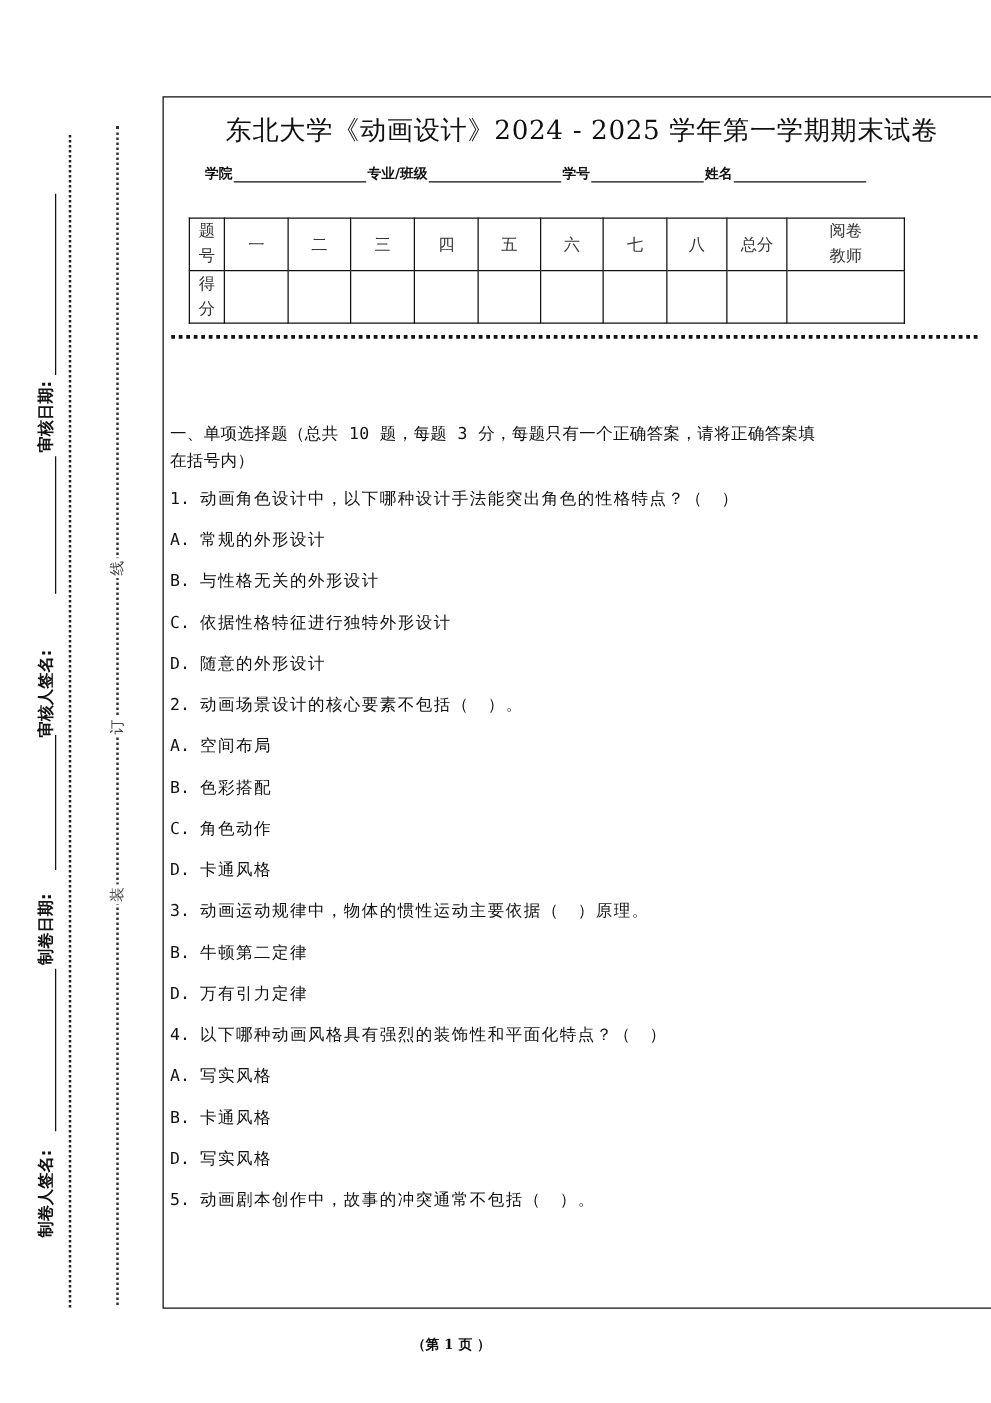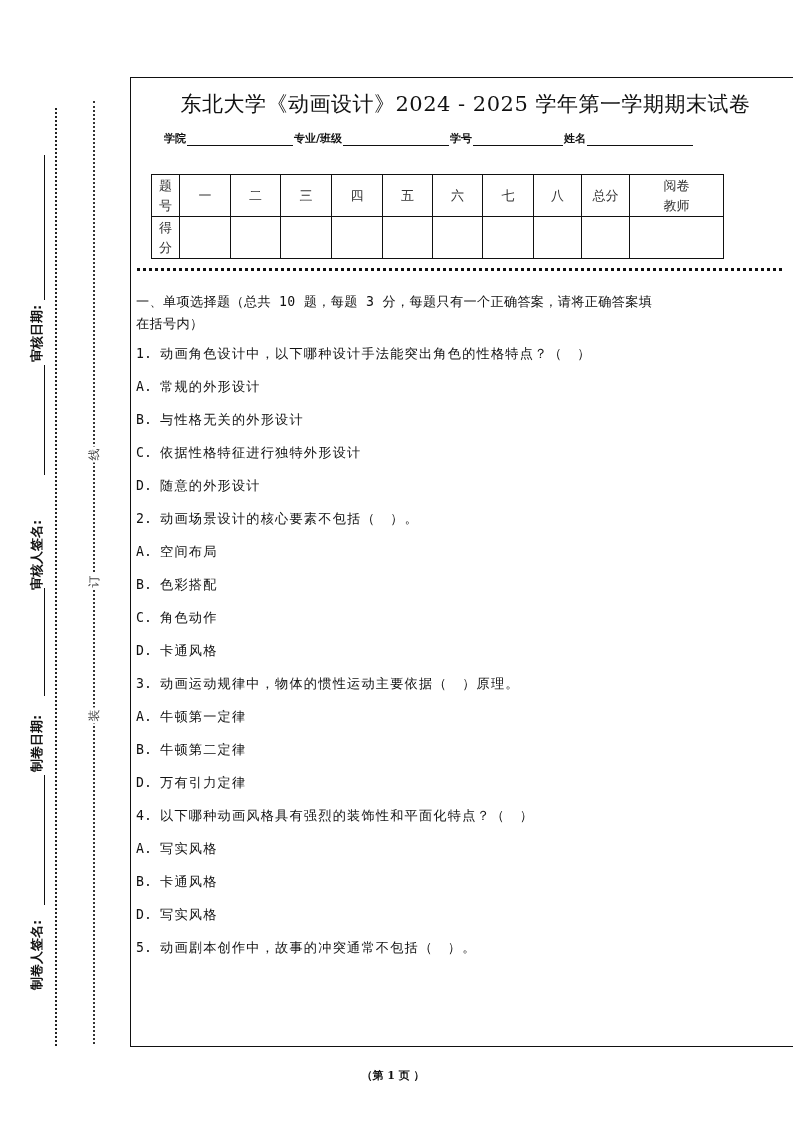--- a/index.html
+++ b/index.html
@@ -35,26 +35,26 @@
     table.score td { border:1.5px solid #111; text-align:center; padding:0; color:#333; }
     table.score tr.r1 td { height:41px; }
     table.score tr.r2 td { height:41px; }
     .stack { line-height:20px; font-size:13px; }
 
     .dots { position:absolute; left:6px; right:18px; top:190px; height:0;
             border-top:3px dotted #111; }
 
     .content { position:absolute; left:5px; right:8px; top:213px;
                font-family:"DejaVu Sans Mono", "Liberation Mono", monospace; font-size:13.2px; }
-    .section-head { line-height:22px; margin-bottom:8px; letter-spacing:0.3px; }
+    .section-head { line-height:22px; margin-bottom:8px; letter-spacing:0.3px;margin-top:46px; }
     .line { height:33px; line-height:22px; white-space:nowrap; letter-spacing:1.2px; }
     .line .tag { display:inline-block; width:24px; letter-spacing:0; }
 
     .footer { position:absolute; top:1068px; left:0; width:722px; text-align:center;
-              font-size:11px; font-weight:bold; font-family:"DejaVu Serif", serif;margin-left:32px; }
+              font-size:11px; font-weight:bold; font-family:"DejaVu Serif", serif; }
   </style>
 </head>
 <body>
 
 <div>
   <div class="bind-line inner"></div>
   <div class="bind-line outer"></div>
 
   <div class="bind-word" style="top:446px;">线</div>
   <div class="bind-word" style="top:573px;">订</div>
@@ -147,21 +147,20 @@
     <div class="line"><span class="tag">C.</span><span>依据性格特征进行独特外形设计</span></div>
     <div class="line"><span class="tag">D.</span><span>随意的外形设计</span></div>
 
     <div class="line"><span class="tag">2.</span><span>动画场景设计的核心要素不包括（　）。</span></div>
     <div class="line"><span class="tag">A.</span><span>空间布局</span></div>
     <div class="line"><span class="tag">B.</span><span>色彩搭配</span></div>
     <div class="line"><span class="tag">C.</span><span>角色动作</span></div>
     <div class="line"><span class="tag">D.</span><span>卡通风格</span></div>
 
     <div class="line"><span class="tag">3.</span><span>动画运动规律中，物体的惯性运动主要依据（　）原理。</span></div>
-    <div class="line"><span class="tag">A.</span><span>牛顿第一定律</span></div>
     <div class="line"><span class="tag">B.</span><span>牛顿第二定律</span></div>
     <div class="line"><span class="tag">D.</span><span>万有引力定律</span></div>
 
     <div class="line"><span class="tag">4.</span><span>以下哪种动画风格具有强烈的装饰性和平面化特点？（　）</span></div>
     <div class="line"><span class="tag">A.</span><span>写实风格</span></div>
     <div class="line"><span class="tag">B.</span><span>卡通风格</span></div>
     <div class="line"><span class="tag">D.</span><span>写实风格</span></div>
 
     <div class="line"><span class="tag">5.</span><span>动画剧本创作中，故事的冲突通常不包括（　）。</span></div>
   </div>

